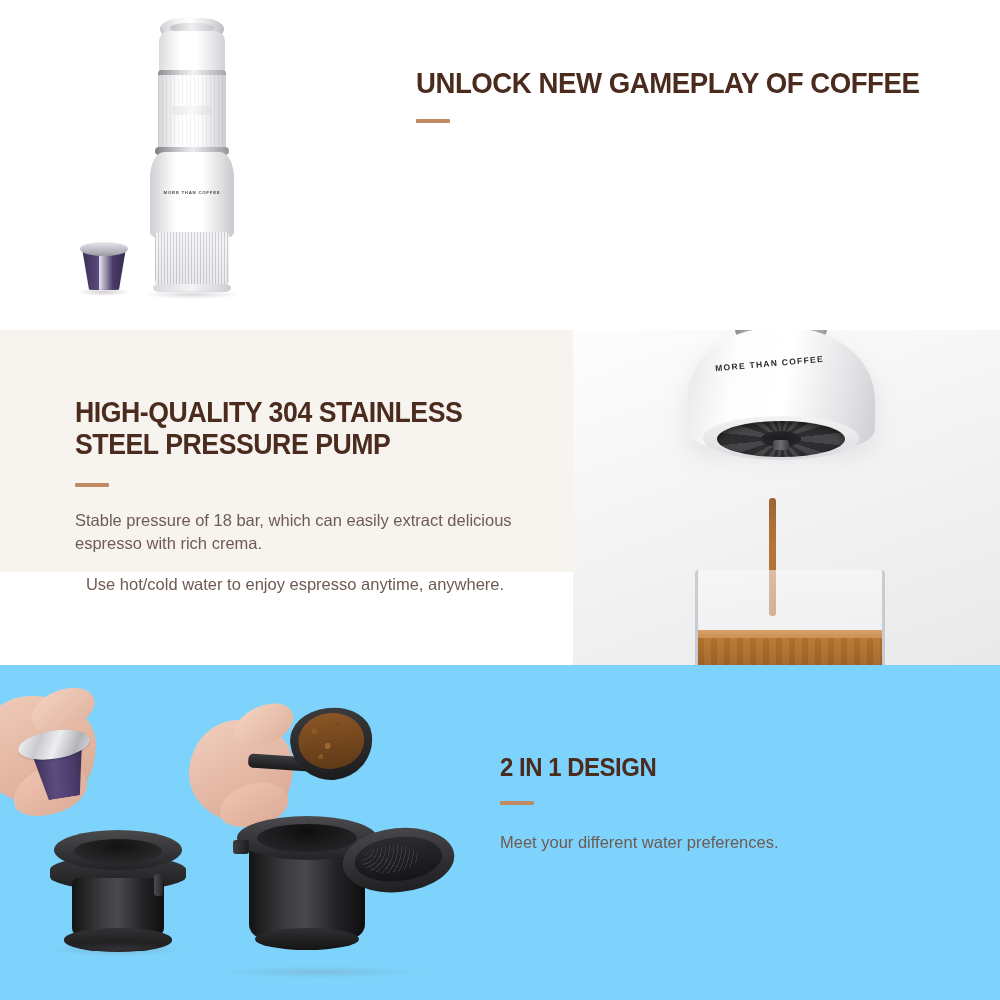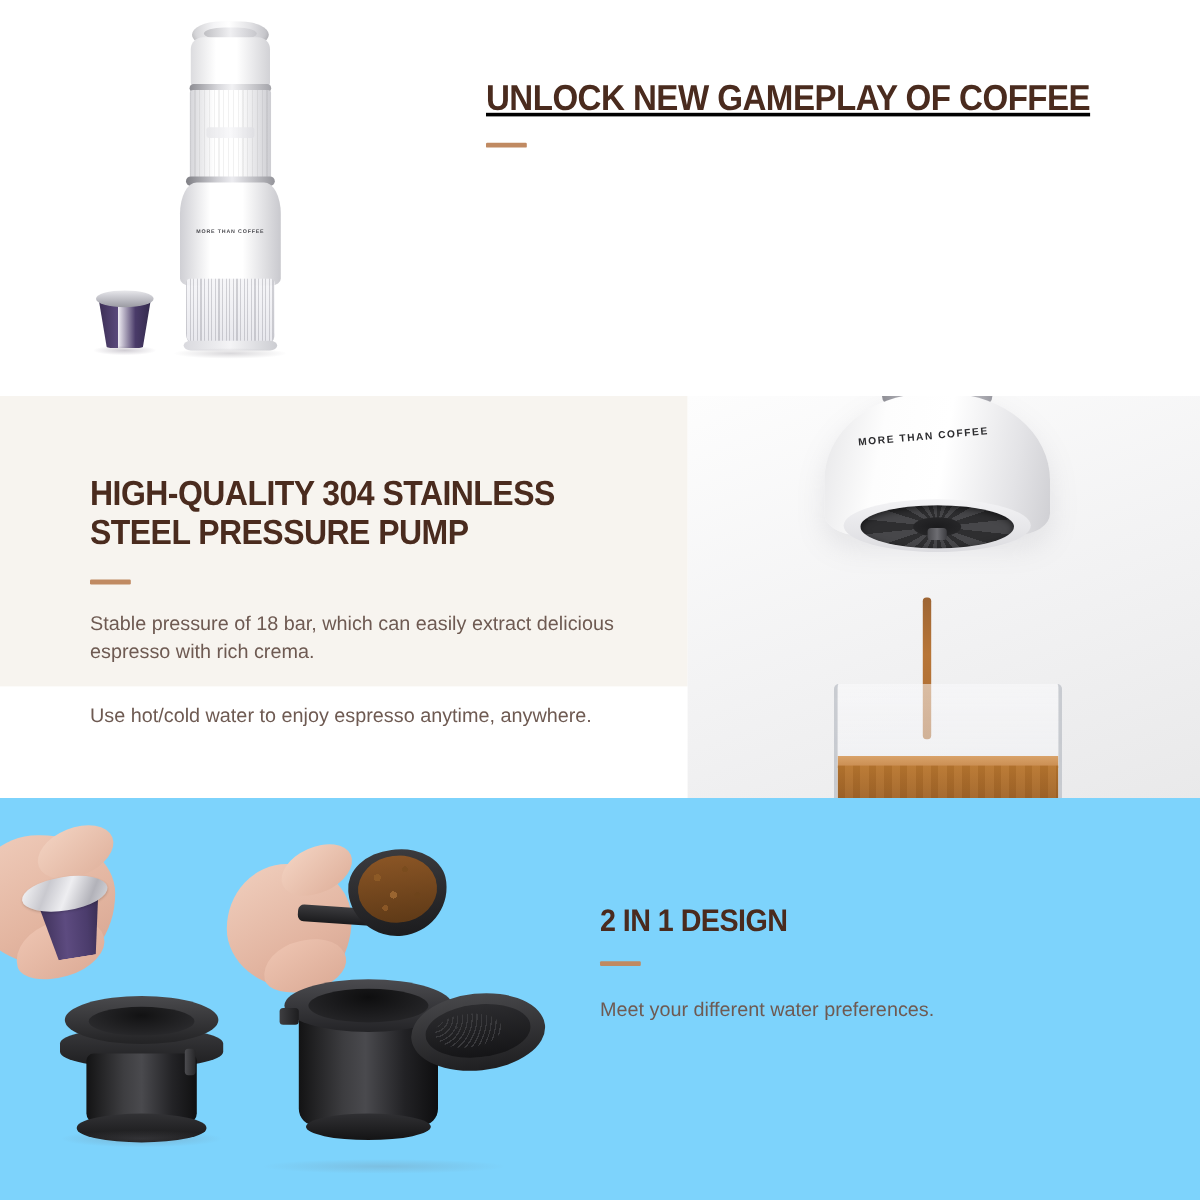--- a/index.html
+++ b/index.html
@@ -27,26 +27,26 @@
   .heading.two-line { white-space:normal; }
   .divider {
     width:34px; height:4px; background:#C08A62; border-radius:1px;
   }
   .body-text {
     color:#6E5A52;
     line-height:1.42;
     font-size:16.5px;
   }
   .body-text.justify { text-align:justify; }
-  .body-text p + p { margin-top:30px; }
+  .body-text p + p { margin-top:17px;text-align:center; }
 
   
   .sec1 { position:absolute; left:0; top:0; width:1000px; height:330px; background:#fff; }
   .sec1-photo { position:absolute; left:60px; top:0px; width:300px; height:330px; }
-  .sec1-copy { position:absolute; left:405px; top:66px; width:520px;text-decoration:underline; }
+  .sec1-copy { position:absolute; left:416px; top:66px; width:520px; }
   .sec1-copy .heading { font-size:30px; }
   .sec1-copy .divider { margin:19px 0 22px 0; }
 
   
   .sec2 { position:absolute; left:0; top:330px; width:1000px; height:335px; }
   .sec2-left { position:absolute; left:0; top:0; width:573px; height:242px; background:#F7F4EF; }
   .sec2-right { position:absolute; left:573px; top:0; width:427px; height:335px;
                 background:linear-gradient(160deg,#fdfdfd 0%, #f2f2f3 55%, #e9e9ea 100%);
                 overflow:hidden; }
   .sec2-copy { position:absolute; left:75px; top:66px; width:440px; }

